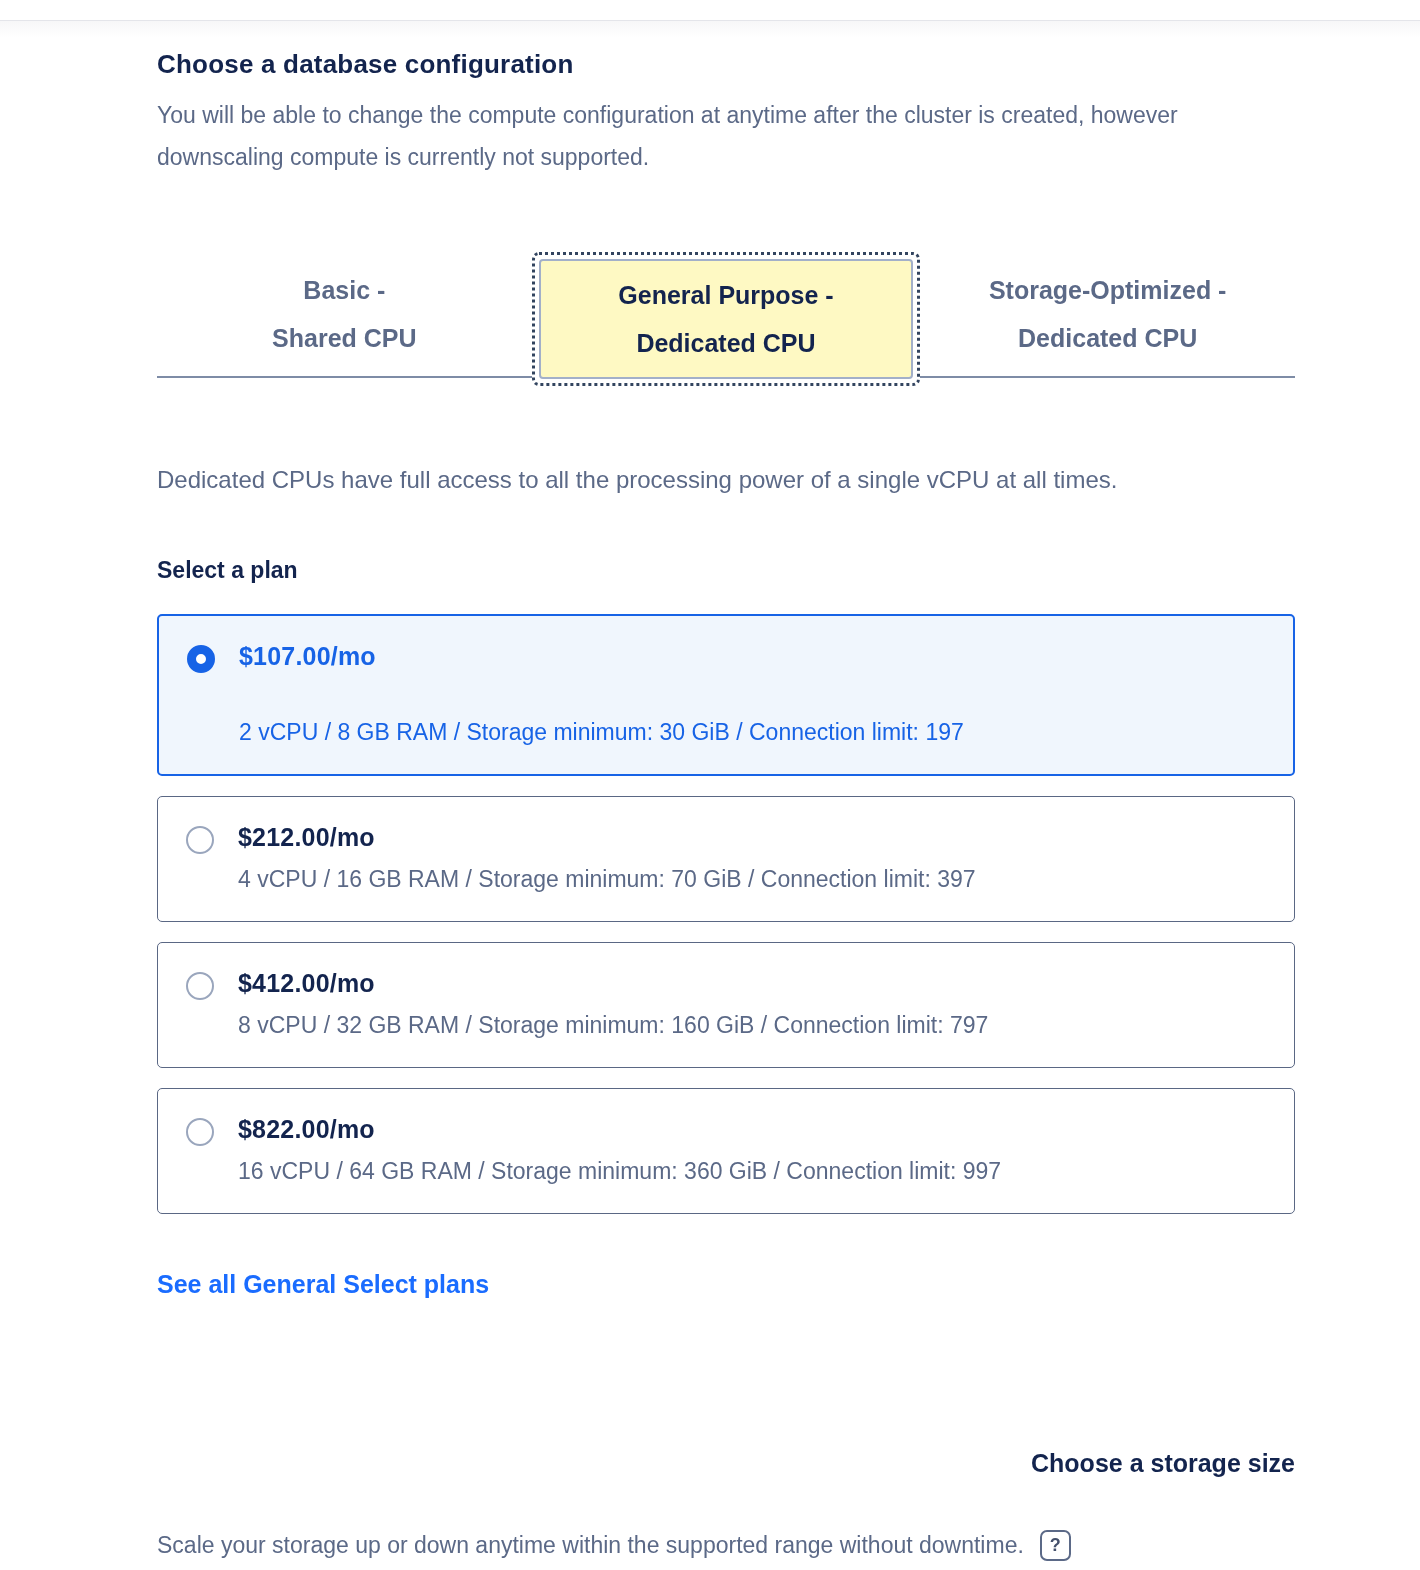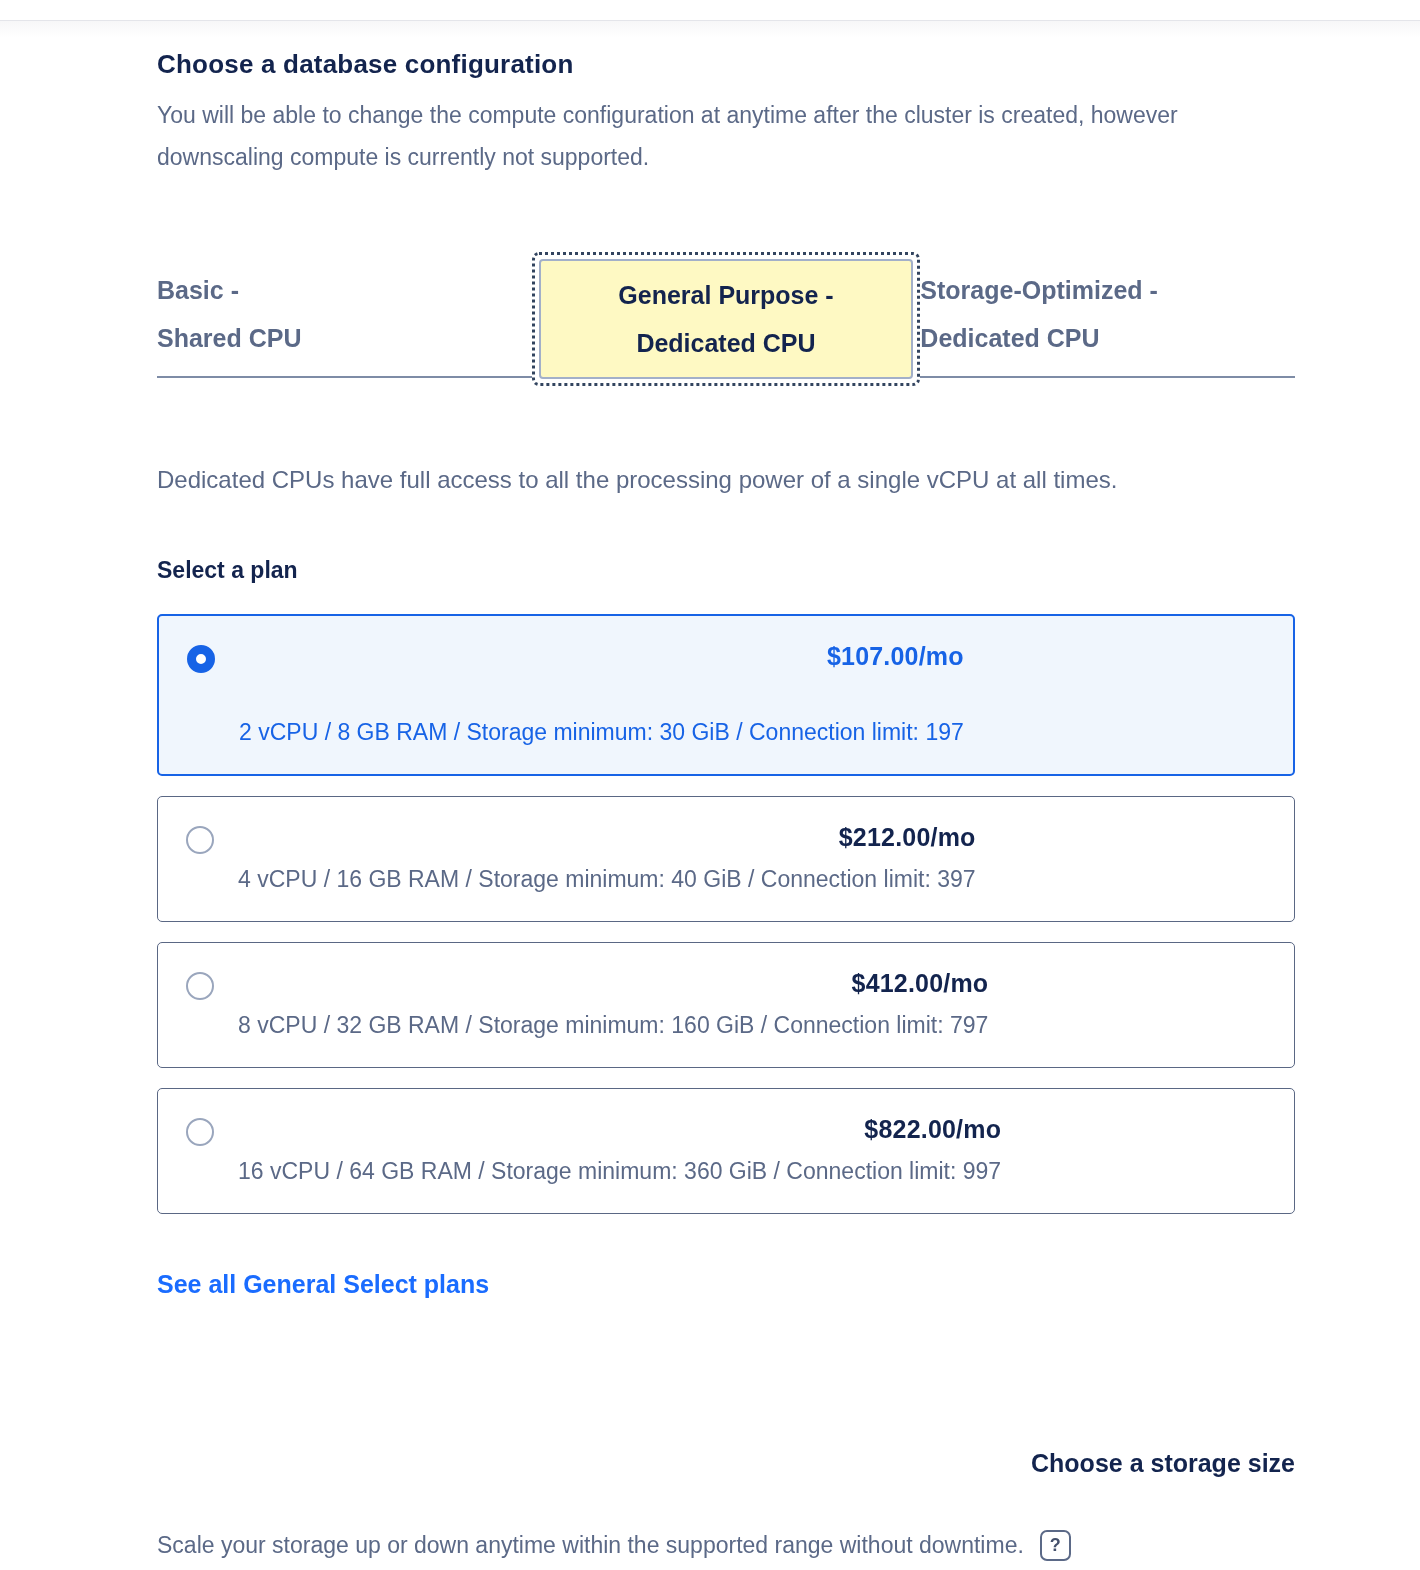--- a/index.html
+++ b/index.html
@@ -67,21 +67,21 @@
     left: 0; right: 0; bottom: 8px;
     height: 2px;
     background: var(--tab-underline);
     z-index: 0;
   }
   .tab {
     flex: 1;
     display: flex;
     flex-direction: column;
     justify-content: center;
-    align-items: flex-start;
+    align-items: center;
     text-align: center;
     font-size: 25px;
     font-weight: bold;
     line-height: 48px;
     color: var(--body-slate);
     margin-bottom: 10px;
     cursor: pointer;
     z-index: 1;
   }
   .tab.selected {
@@ -116,21 +116,20 @@
     margin-top: 56px;
     font-size: 23px;
     font-weight: bold;
     color: var(--heading-navy);
   }
   .plan-list {
     margin-top: 30px;
     display: flex;
     flex-direction: column;
     gap: 20px;
-    text-align: right;
   }
   .plan-card {
     display: flex;
     align-items: flex-start;
     border: 1.5px solid var(--card-border);
     border-radius: 5px;
     background: #ffffff;
     padding: 26px 28px 28px 28px;
     cursor: pointer;
   }
@@ -243,21 +242,21 @@
         <div class="plan-info">
           <div class="plan-price">$107.00/mo</div>
           <div class="plan-specs">2 vCPU / 8 GB RAM / Storage minimum: 30 GiB / Connection limit: 197</div>
         </div>
       </div>
 
       <div class="plan-card">
         <span class="radio"></span>
         <div class="plan-info">
           <div class="plan-price">$212.00/mo</div>
-          <div class="plan-specs">4 vCPU / 16 GB RAM / Storage minimum: 40 GiB / Connection limit: 397</div>
+          <div class="plan-specs">4 vCPU / 16 GB RAM / Storage minimum: 70 GiB / Connection limit: 397</div>
         </div>
       </div>
 
       <div class="plan-card">
         <span class="radio"></span>
         <div class="plan-info">
           <div class="plan-price">$412.00/mo</div>
           <div class="plan-specs">8 vCPU / 32 GB RAM / Storage minimum: 160 GiB / Connection limit: 797</div>
         </div>
       </div>

